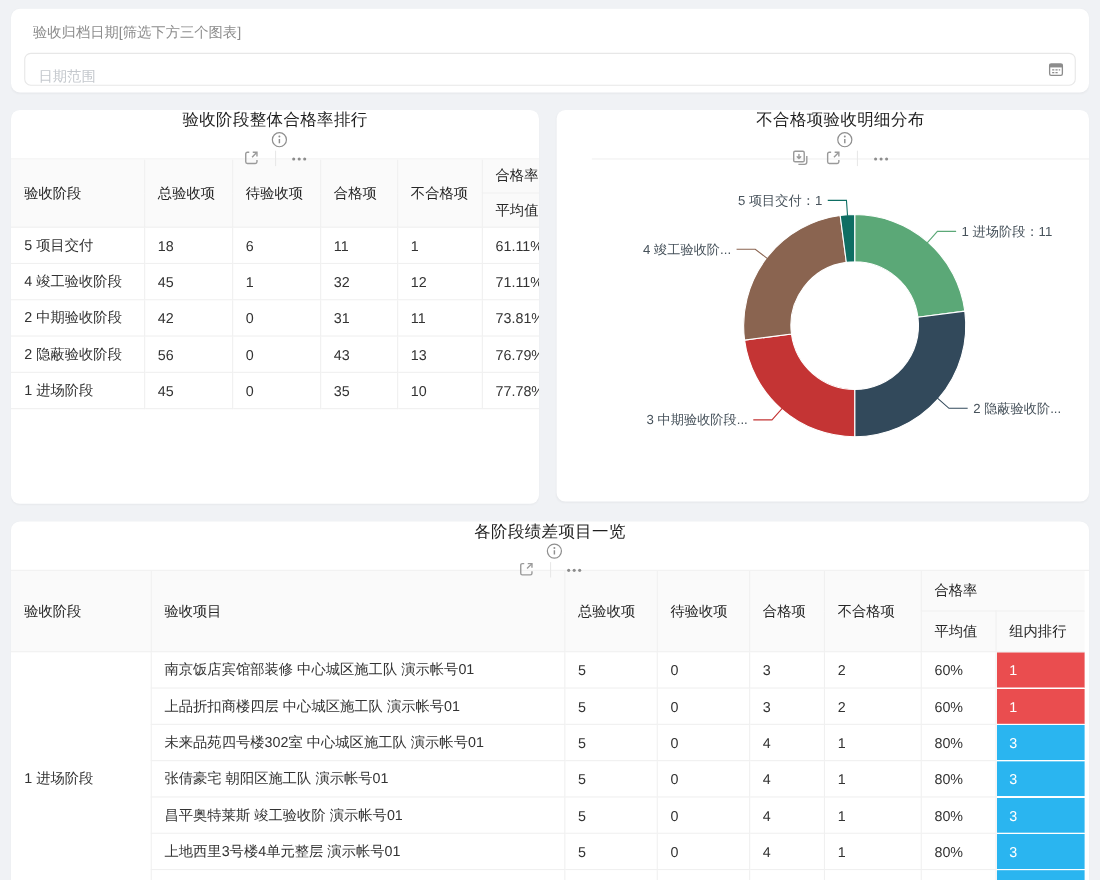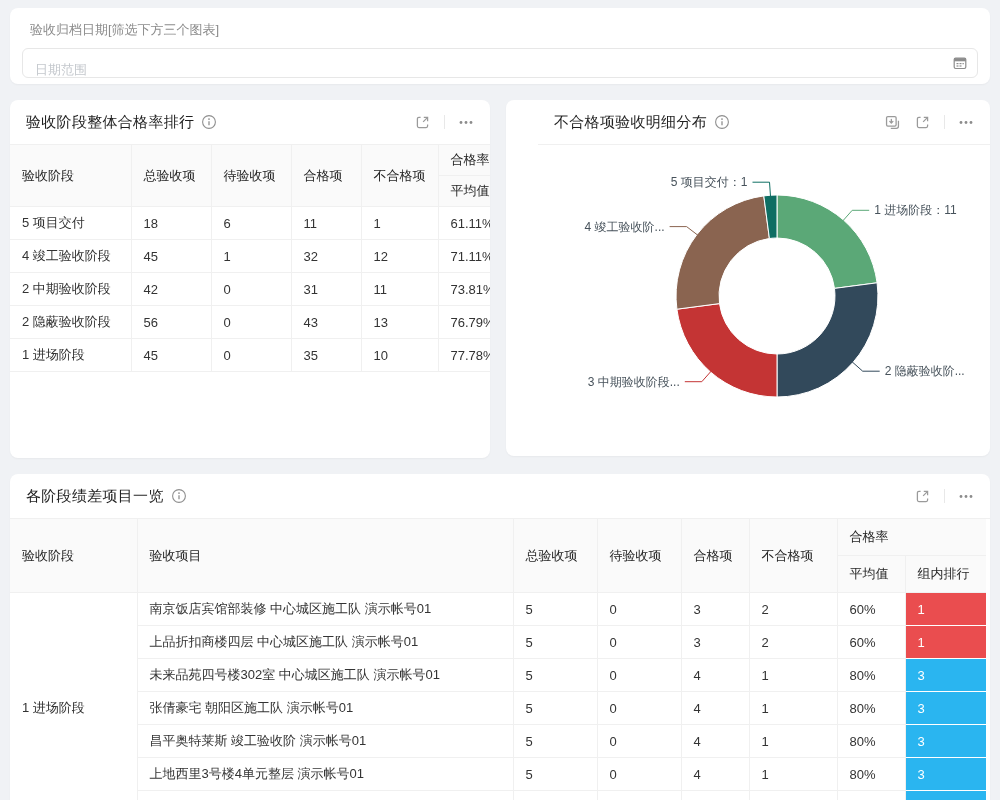--- a/index.html
+++ b/index.html
@@ -21,21 +21,21 @@
   }
   .date-wrap input::placeholder { color: #c4c8cd; }
   .cal-icon { position: absolute; right: 10px; top: 50%; transform: translateY(-50%); display: flex; }
 
   
   .row { display: flex; gap: 16px; margin: 16px 10px 0; }
   .card-left  { width: 480px; height: 358px; overflow: hidden; }
   .card-right { flex: 1; height: 356px; overflow: hidden; padding-left: 32px; }
   .bottom-card { margin: 16px 10px 0; height: 360px; overflow: hidden; }
 
-  .card-header { height: 45px; display: flex; align-items: center; padding: 0 16px; border-bottom: 1px solid #f0f0f0; }
+  .card-header { height: 45px; display: flex; align-items: center; padding: 0 16px; border-bottom: 1px solid #f0f0f0; flex-direction: column; }
   .card-title { font-size: 15px; font-weight: 500; color: #1f1f1f; letter-spacing: .3px; }
   .info-icon { margin-left: 7px; display: flex; }
   .spacer { flex: 1; }
   .actions { display: flex; align-items: center; gap: 13px; }
   .act { display: flex; cursor: pointer; }
   .v-div { width: 1px; height: 14px; background: #e8e8e8; }
 
   
   table { border-collapse: collapse; table-layout: fixed; font-size: 13px; }
   th { background: #fafafa; font-weight: 500; color: #262626; text-align: left;

